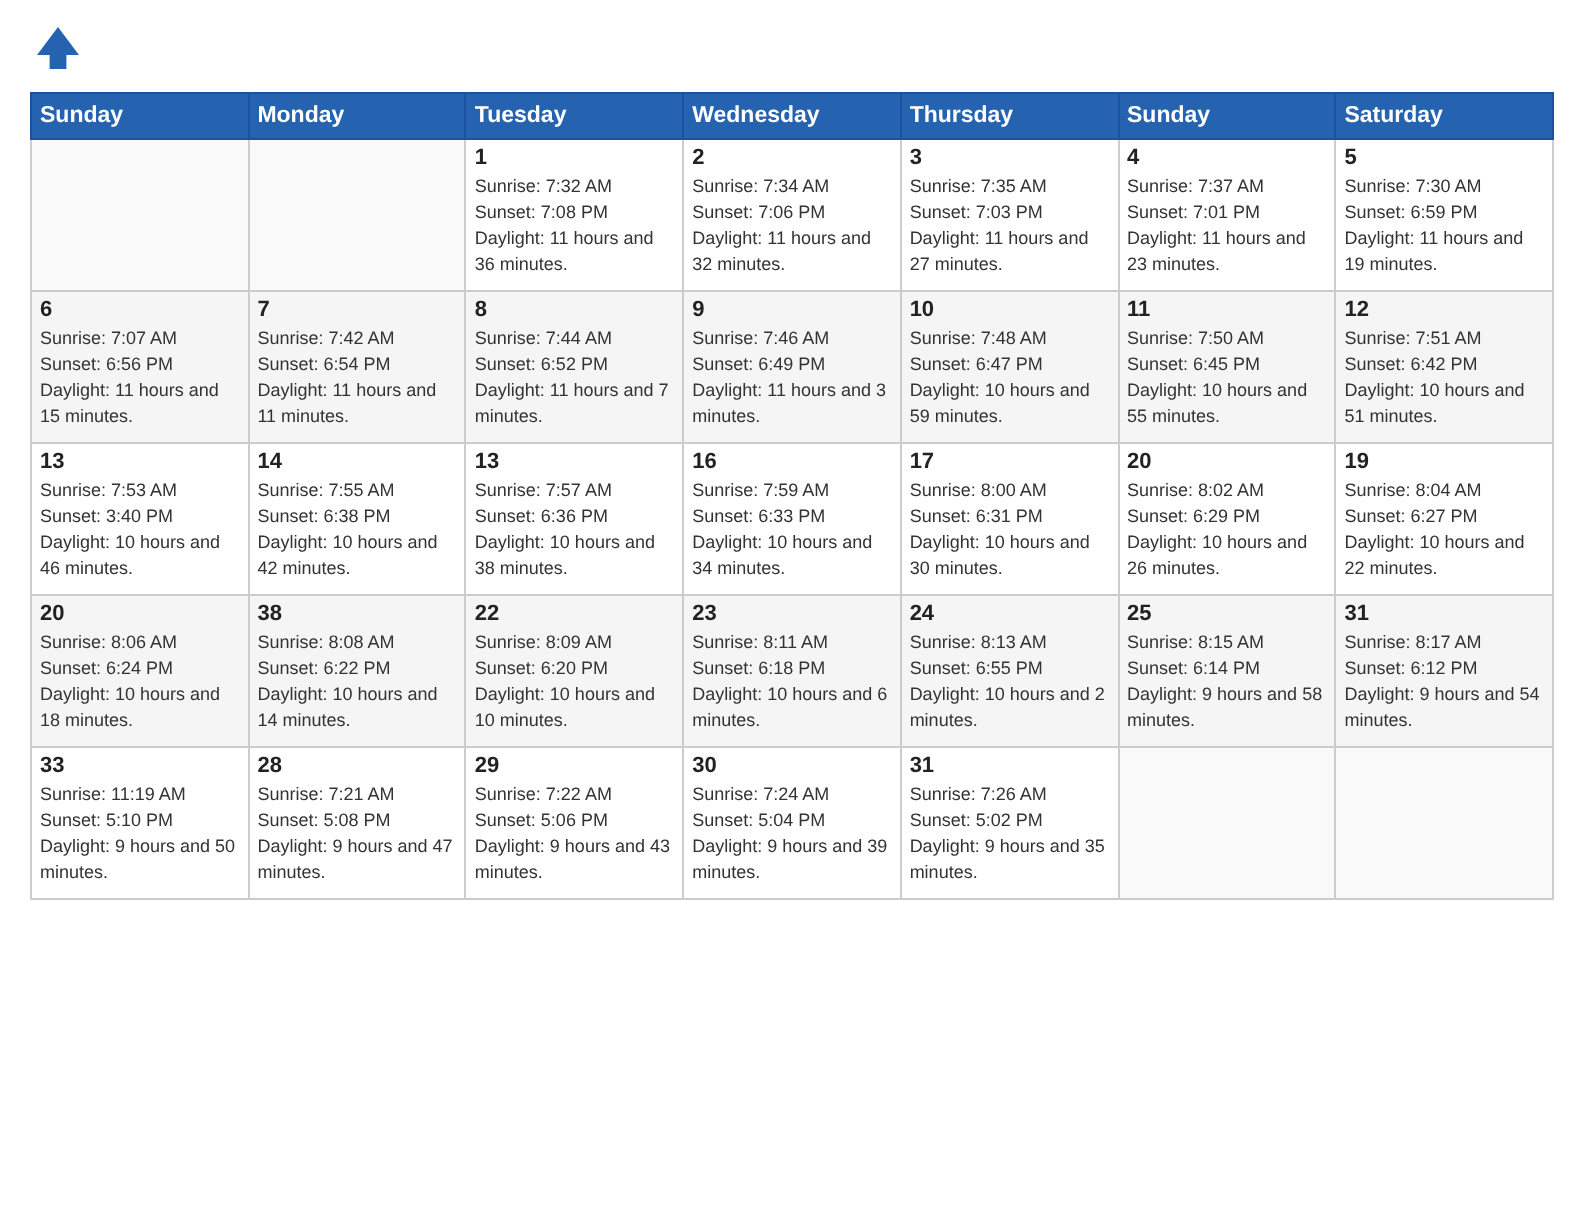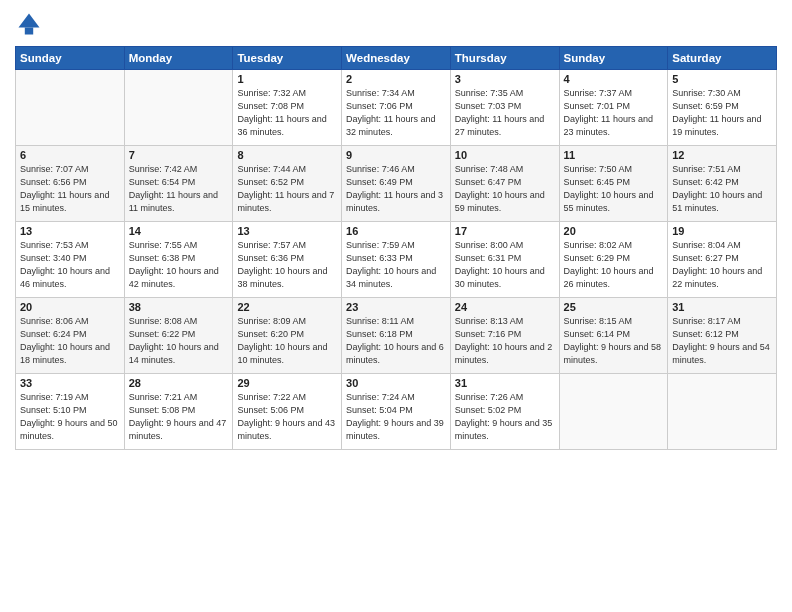--- a/index.html
+++ b/index.html
@@ -272,40 +272,40 @@
           </td>
           <td>
             <span class="day-num">23</span>
             <div class="cell-content">Sunrise: 8:11 AM
 Sunset: 6:18 PM
 Daylight: 10 hours and 6 minutes.</div>
           </td>
           <td>
             <span class="day-num">24</span>
             <div class="cell-content">Sunrise: 8:13 AM
-Sunset: 7:16 PM
+Sunset: 6:55 PM
 Daylight: 10 hours and 2 minutes.</div>
           </td>
           <td>
             <span class="day-num">25</span>
             <div class="cell-content">Sunrise: 8:15 AM
 Sunset: 6:14 PM
 Daylight: 9 hours and 58 minutes.</div>
           </td>
           <td>
             <span class="day-num">31</span>
             <div class="cell-content">Sunrise: 8:17 AM
 Sunset: 6:12 PM
 Daylight: 9 hours and 54 minutes.</div>
           </td>
         </tr>
         <tr>
           <td>
             <span class="day-num">33</span>
-            <div class="cell-content">Sunrise: 7:19 AM
+            <div class="cell-content">Sunrise: 11:19 AM
 Sunset: 5:10 PM
 Daylight: 9 hours and 50 minutes.</div>
           </td>
           <td>
             <span class="day-num">28</span>
             <div class="cell-content">Sunrise: 7:21 AM
 Sunset: 5:08 PM
 Daylight: 9 hours and 47 minutes.</div>
           </td>
           <td>

